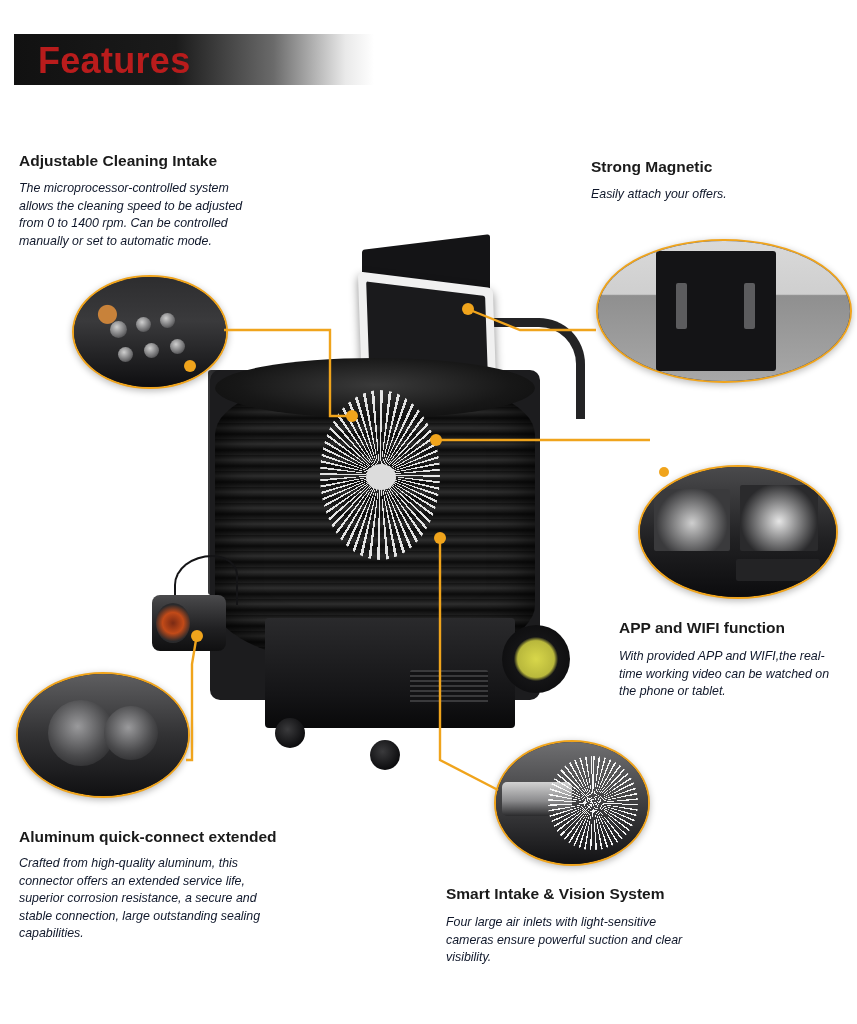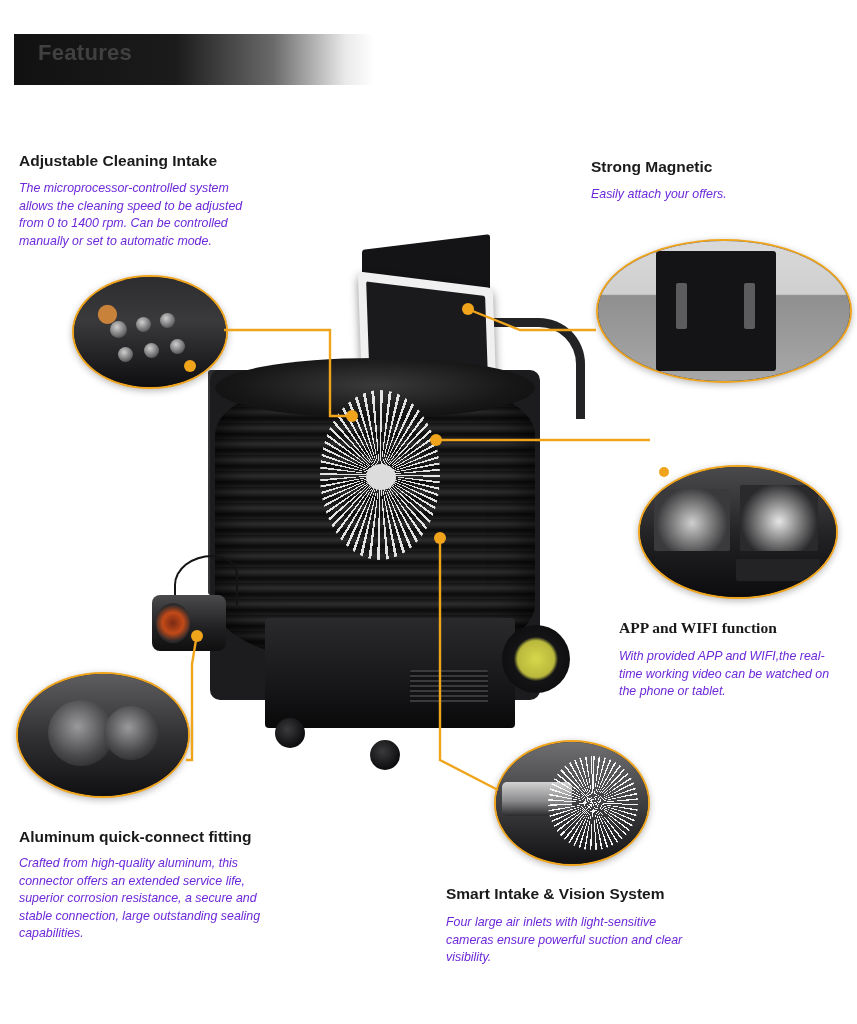--- a/index.html
+++ b/index.html
@@ -21,51 +21,51 @@
     left: 14px;
     top: 34px;
     width: 360px;
     height: 51px;
     background: linear-gradient(to right, #111111 0%, #1b1b1b 45%, #6a6a6a 72%, #e9e9e9 92%, #ffffff 100%);
   }
   .banner-title {
     position: absolute;
     left: 38px;
     top: 40px;
-    font-size: 22px;
+    font-size: 36px;
     font-weight: bold;
-    color: #404040;
+    color: #b91c1c;
     letter-spacing: 0.3px;
     font-family: "Liberation Sans", sans-serif;
   }
 
   
   .feature-title {
     position: absolute;
     font-size: 15.5px;
     font-weight: bold;
     color: #1a1a1a;
     font-family: "Liberation Sans", sans-serif;
   }
   .feature-desc {
     position: absolute;
     font-size: 12.4px;
     line-height: 1.42;
     font-style: italic;
-    color: #6d28d9;
+    color: #0f172a;
     font-family: "Liberation Sans", sans-serif;
   }
 
   #f1-title { left: 19px;  top: 152px; }
   #f1-desc  { left: 19px;  top: 180px; width: 243px; }
 
   #f2-title { left: 591px; top: 158px; }
   #f2-desc  { left: 591px; top: 186px; width: 235px; }
 
-  #f3-title { left: 619px; top: 619px; font-family: Liberation Serif, serif; }
+  #f3-title { left: 619px; top: 619px; }
   #f3-desc  { left: 619px; top: 648px; width: 222px; }
 
   #f4-title { left: 19px;  top: 828px; }
   #f4-desc  { left: 19px;  top: 855px; width: 252px; }
 
   #f5-title { left: 446px; top: 885px; }
   #f5-desc  { left: 446px; top: 914px; width: 237px; font-style: italic; }
 
   
   .overlay {
@@ -446,17 +446,17 @@
 
 <div class="feature-title" id="f1-title">Adjustable Cleaning Intake</div>
 <div class="feature-desc" id="f1-desc">The microprocessor-controlled system allows the cleaning speed to be adjusted from 0 to 1400 rpm. Can be controlled manually or set to automatic mode.</div>
 
 <div class="feature-title" id="f2-title">Strong Magnetic</div>
 <div class="feature-desc" id="f2-desc">Easily attach your offers.</div>
 
 <div class="feature-title" id="f3-title">APP and WIFI function</div>
 <div class="feature-desc" id="f3-desc">With provided APP and WIFI,the real-time working video can be watched on the phone or tablet.</div>
 
-<div class="feature-title" id="f4-title">Aluminum quick-connect fitting</div>
+<div class="feature-title" id="f4-title">Aluminum quick-connect extended</div>
 <div class="feature-desc" id="f4-desc">Crafted from high-quality aluminum, this connector offers an extended service life, superior corrosion resistance, a secure and stable connection, large outstanding sealing capabilities.</div>
 
 <div class="feature-title" id="f5-title">Smart Intake &amp; Vision System</div>
 <div class="feature-desc" id="f5-desc">Four large air inlets with light-sensitive cameras ensure powerful suction and clear visibility.</div>
 
 </body></html>

